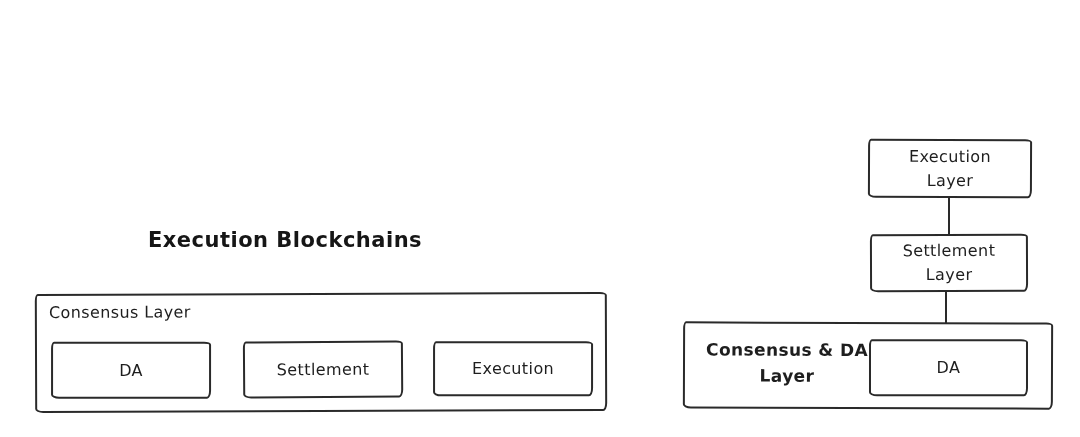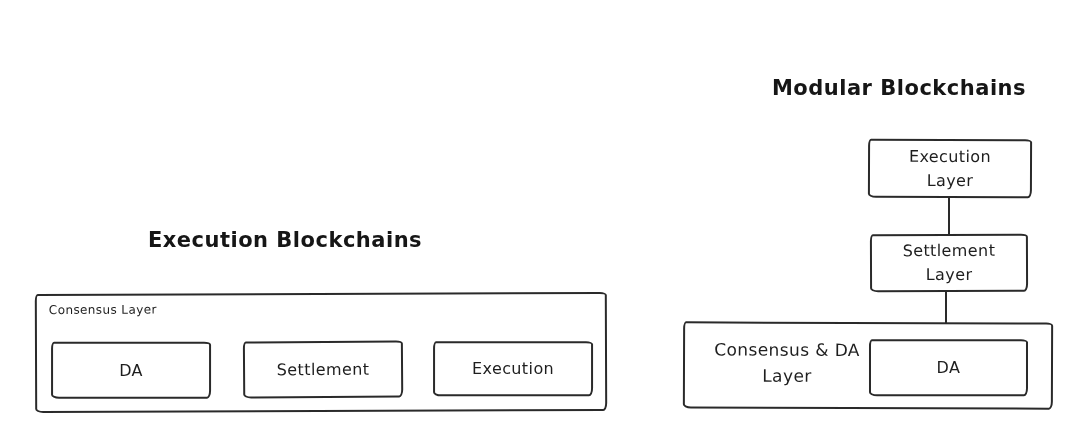--- a/index.html
+++ b/index.html
@@ -46,33 +46,34 @@
     text-align: center;
   }
   .two-line {
     line-height: 1.5;
   }
   .two-line span { display: block; }
   .corner-label {
     position: absolute;
     left: 12px;
     top: 7px;
-    font-size: 12px;
+    font-size: 16px;
     letter-spacing: 0.4px;
     white-space: nowrap;
   }
   .side-label {
     position: absolute;
     left: 4px;
     top: 14px;
     width: 196px;
     text-align: center;
     font-size: 17px;
     line-height: 1.5;
     letter-spacing: 0.4px;
+    font-weight: bold;
   }
   .side-label span { display: block; }
   .connector {
     position: absolute;
     width: 2px;
     background: #2a2a2a;
     border-radius: 1px;
   }
 </style>
 </head>
@@ -91,21 +92,20 @@
 
     <div class="sketch-box tilt-a" style="left:206px; top:46px; width:160px; height:57px;">
       <div class="center-label">Settlement</div>
     </div>
 
     <div class="sketch-box tilt-b" style="left:396px; top:47px; width:160px; height:55px;">
       <div class="center-label">Execution</div>
     </div>
   </div>
 
-  <div class="title" style="left:899px; top:76px;">Modular Blockchains</div>
 
   <div class="sketch-box tilt-b" style="left:868px; top:139px; width:164px; height:59px;">
     <div class="center-label two-line">
       <div>
         <span>Execution</span>
         <span>Layer</span>
       </div>
     </div>
   </div>
 

